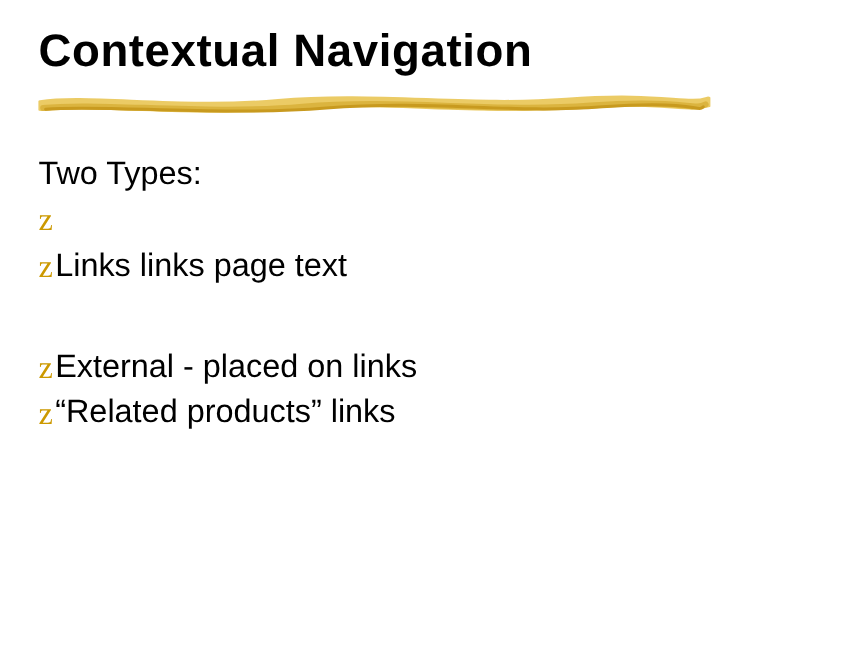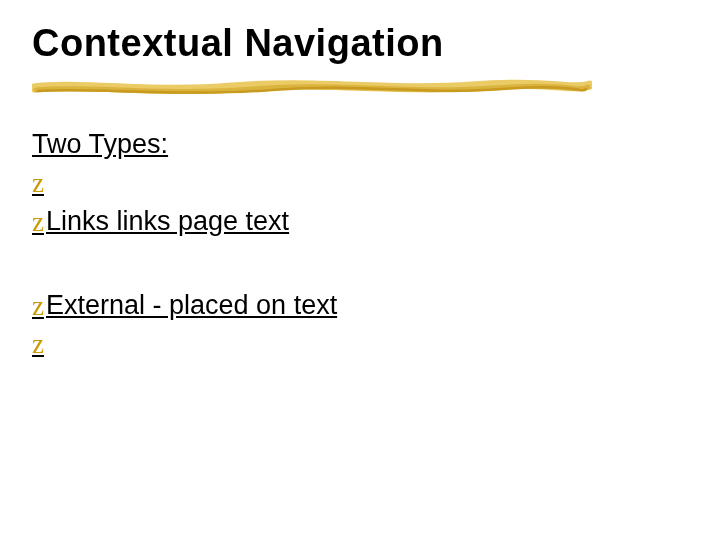--- a/index.html
+++ b/index.html
@@ -41,21 +41,20 @@
     position: absolute;
     left: 32px;
     top: 125px;
     width: 640px;
   }
   .body-line {
     font-size: 27px;
     line-height: 1.42;
     display: flex;
     align-items: center;
-    text-decoration: underline;
   }
   .group-spacer {
     height: 46px;
   }
   .zbullet {
     font-family: "Brush Script MT", "Segoe Script", cursive;
     color: #cc9900;
     font-size: 27px;
     margin-right: 2px;
     display: inline-block;
@@ -88,21 +87,22 @@
     </div>
     <div class="body-line">
       <span class="zbullet">z</span>
       <span>Links links page text</span>
     </div>
 
     <div class="group-spacer"></div>
 
     <div class="body-line">
       <span class="zbullet">z</span>
-      <span>External - placed on text</span>
+      <span>External - placed on links</span>
     </div>
     <div class="body-line">
       <span class="zbullet">z</span>
+      <span>“Related products” links</span>
     </div>
 
   </div>
 
 </div>
 
 </body></html>

